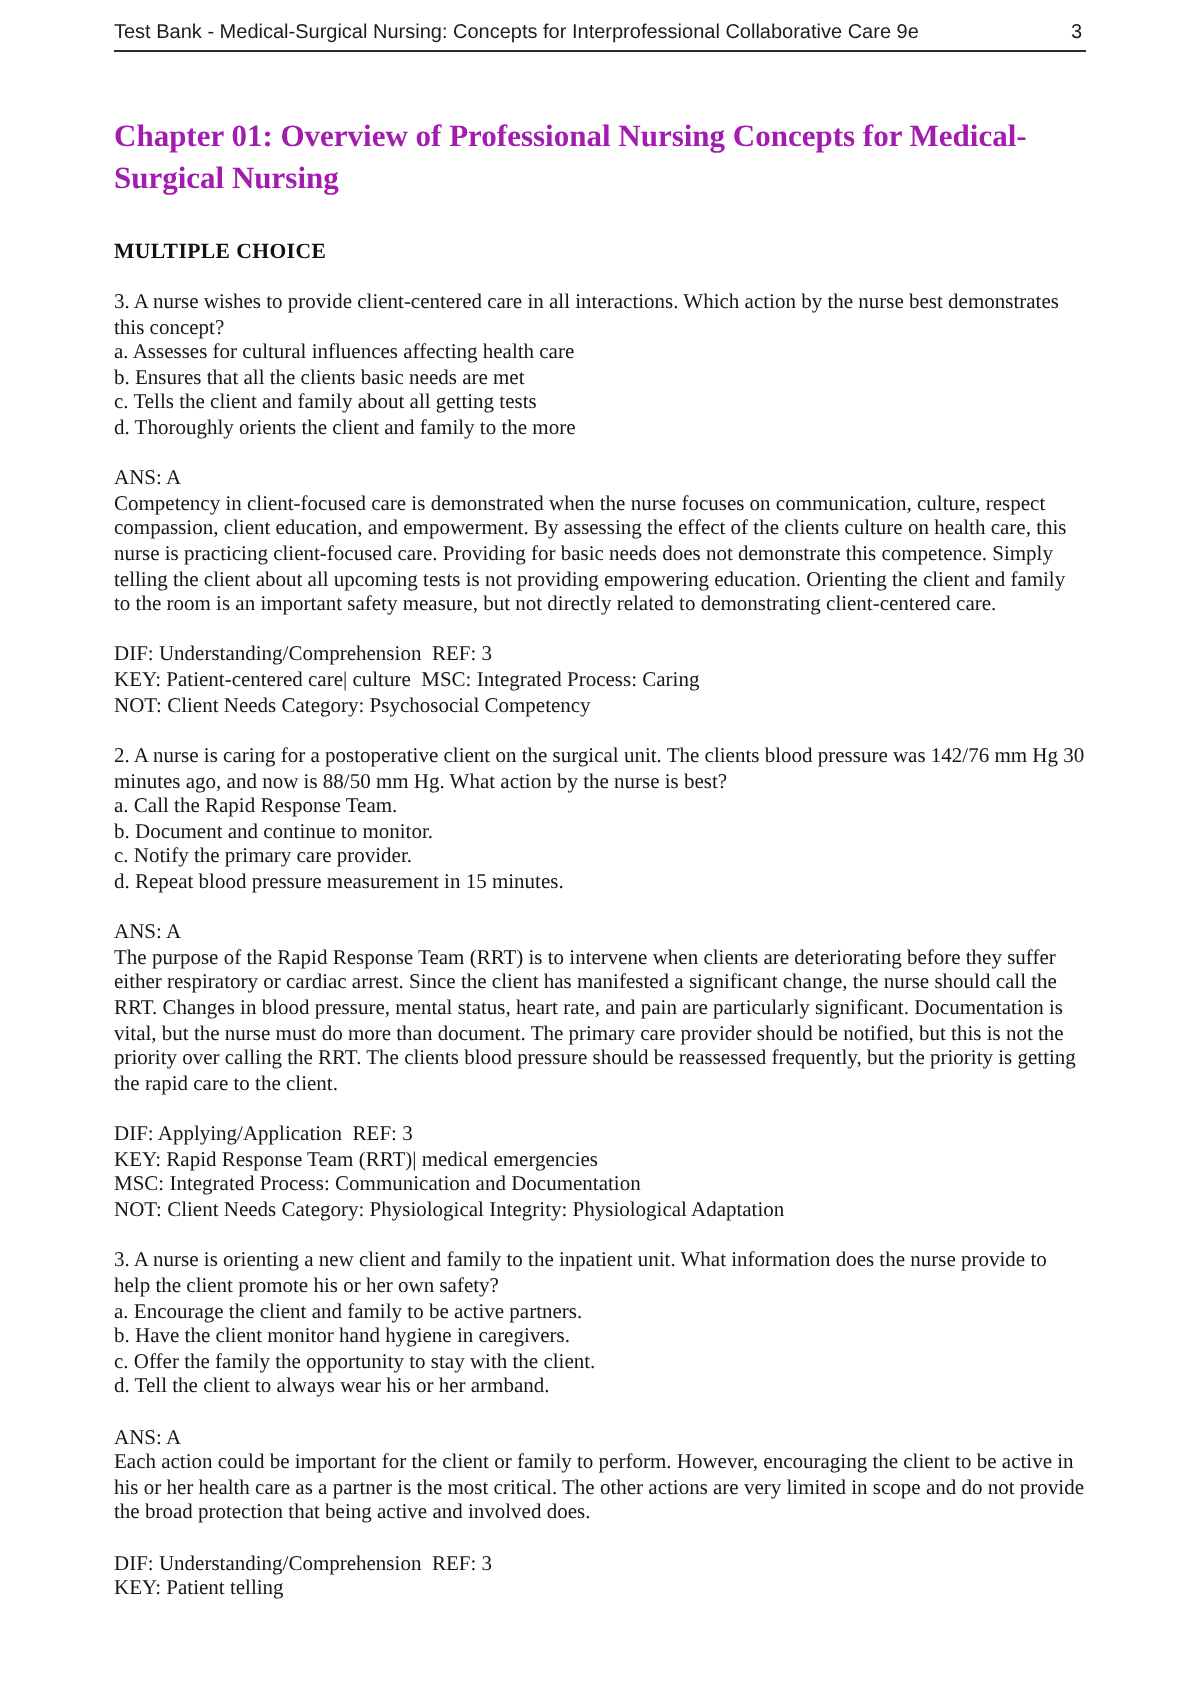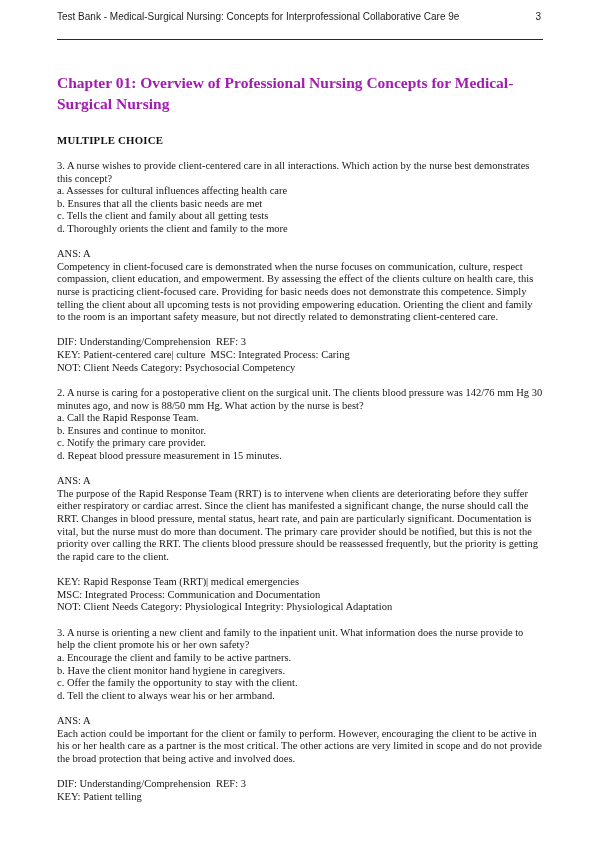--- a/index.html
+++ b/index.html
@@ -20,21 +20,21 @@
   }
   .header {
     display: flex;
     justify-content: space-between;
     align-items: flex-end;
     font-family: "Liberation Sans", sans-serif;
     font-size: 10px;
     line-height: 12px;
     color: #1c1c1c;
     border-bottom: 1px solid #2a2a2a;
-    padding-bottom: 16px;
+    padding-bottom: 2px;
   }
   .header .htitle { white-space: nowrap; }
   .header .pnum { padding-right: 2px; }
   h1.chapter-title {
     font-size: 15.5px;
     font-weight: bold;
     line-height: 21px;
     margin: 32px 0 0 0;
     color: #a21caf;
   }
@@ -83,27 +83,28 @@
       <p>DIF: Understanding/Comprehension  REF: 3</p>
       <p>KEY: Patient-centered care| culture  MSC: Integrated Process: Caring</p>
       <p>NOT: Client Needs Category: Psychosocial Competency</p>
     </div>
   </div>
 
   <div class="question">
     <p>2. A nurse is caring for a postoperative client on the surgical unit. The clients blood pressure was 142/76 mm Hg 30 minutes ago, and now is 88/50 mm Hg. What action by the nurse is best?</p>
     <div>
       <p>a. Call the Rapid Response Team.</p>
-      <p>b. Ensures and continue to monitor.</p>
+      <p>b. Document and continue to monitor.</p>
       <p>c. Notify the primary care provider.</p>
       <p>d. Repeat blood pressure measurement in 15 minutes.</p>
     </div>
     <p class="answer-line">ANS: A</p>
     <p>The purpose of the Rapid Response Team (RRT) is to intervene when clients are deteriorating before they suffer either respiratory or cardiac arrest. Since the client has manifested a significant change, the nurse should call the RRT. Changes in blood pressure, mental status, heart rate, and pain are particularly significant. Documentation is vital, but the nurse must do more than document. The primary care provider should be notified, but this is not the priority over calling the RRT. The clients blood pressure should be reassessed frequently, but the priority is getting the rapid care to the client.</p>
     <div class="meta-group">
+      <p>DIF: Applying/Application  REF: 3</p>
       <p>KEY: Rapid Response Team (RRT)| medical emergencies</p>
       <p>MSC: Integrated Process: Communication and Documentation</p>
       <p>NOT: Client Needs Category: Physiological Integrity: Physiological Adaptation</p>
     </div>
   </div>
 
   <div class="question">
     <p>3. A nurse is orienting a new client and family to the inpatient unit. What information does the nurse provide to help the client promote his or her own safety?</p>
     <div>
       <p>a. Encourage the client and family to be active partners.</p>

